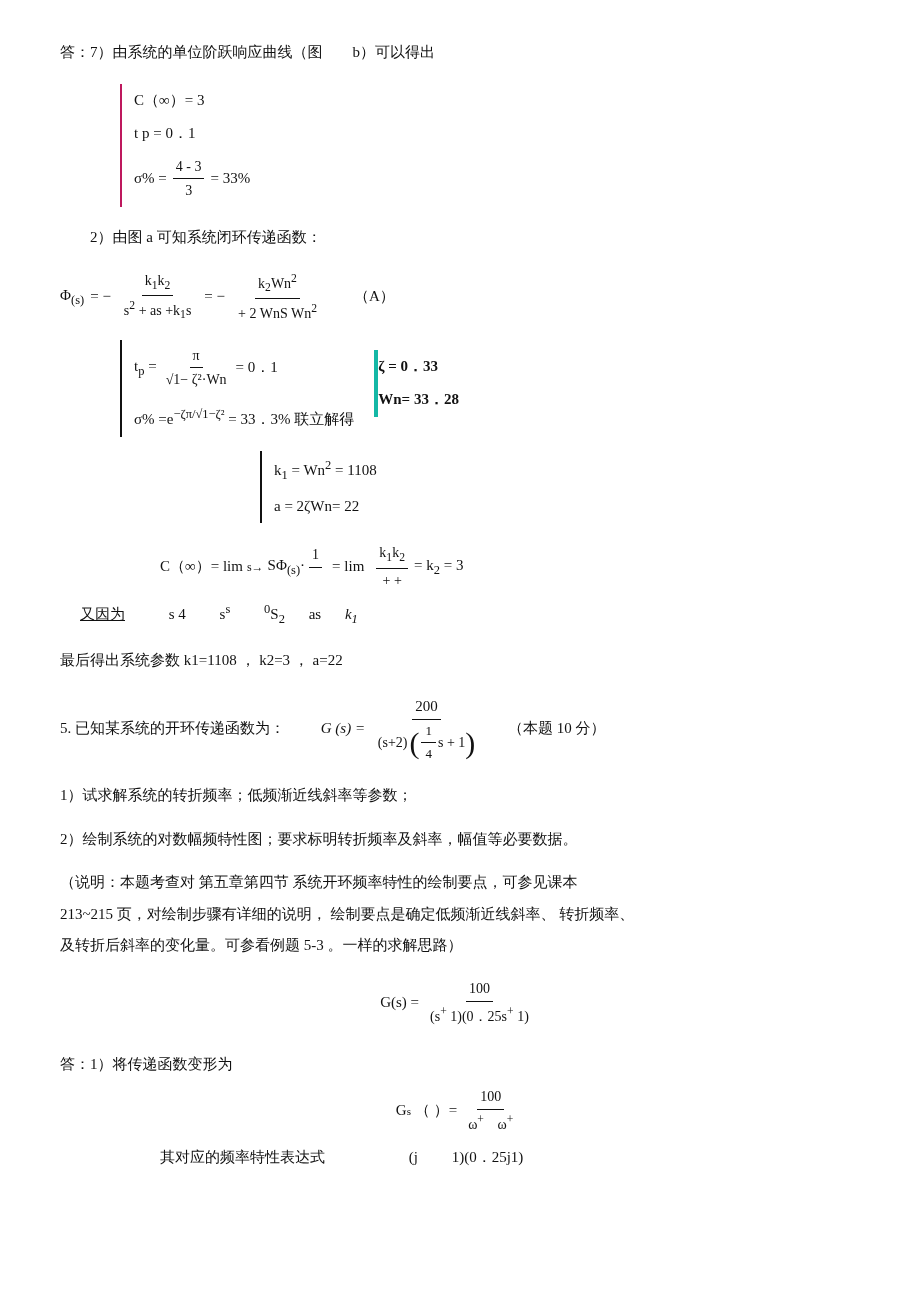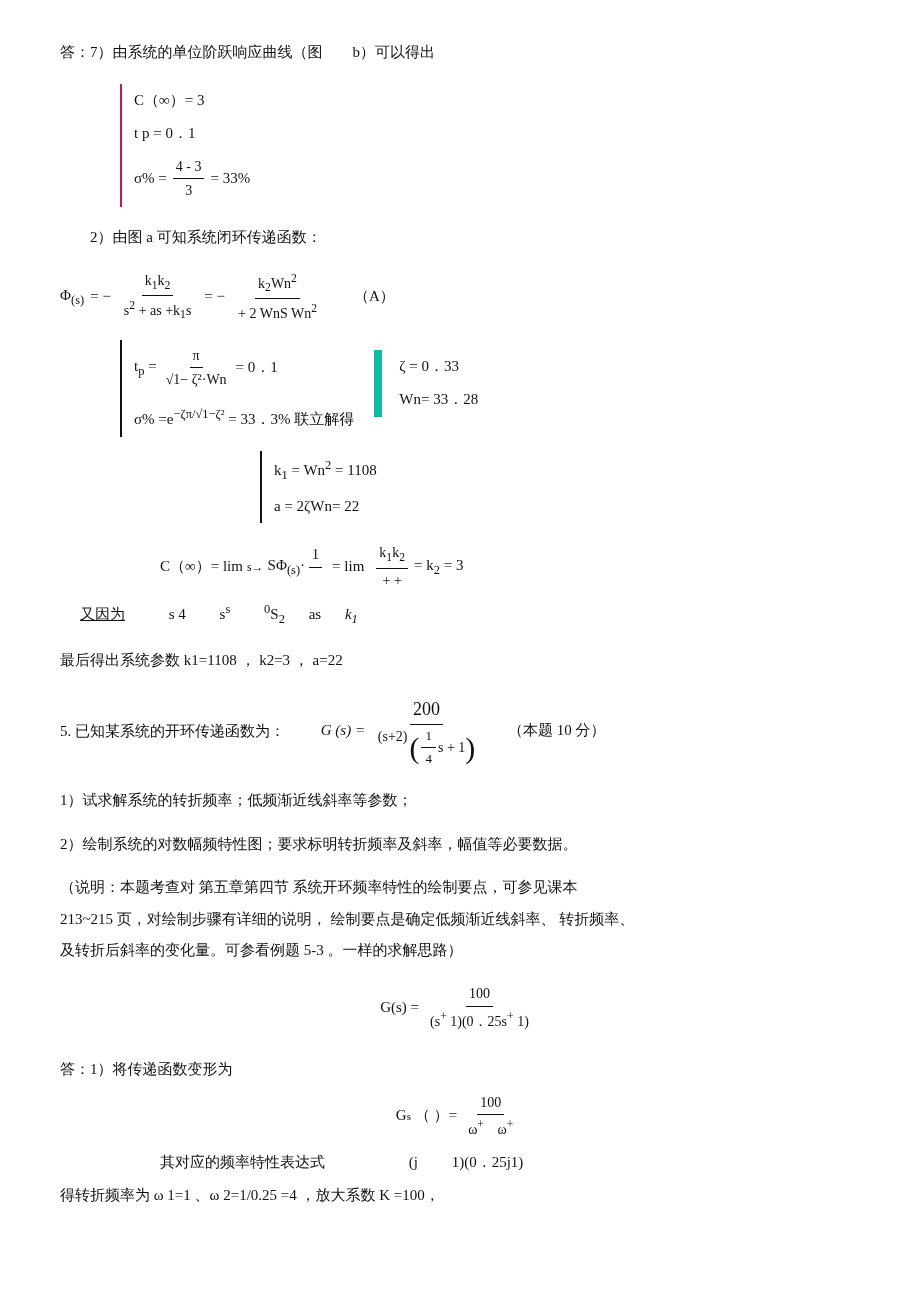--- a/index.html
+++ b/index.html
@@ -111,21 +111,21 @@
           <span class="frac" style="margin:0 6px;">
             <span class="num">π</span>
             <span class="den">√1− ζ²·Wn</span>
           </span>
           <span>  =  0．1</span>
         </div>
         <div class="math-line" style="margin-top:8px;">
           <span>σ% =e<sup>−ζπ/√1−ζ²</sup> = 33．3%  联立解得</span>
         </div>
       </div>
-      <div style="display:inline-flex; flex-direction:column; border-left: 8px solid #14b8a6; padding-left:17px; margin-top: 10px;">
+      <div style="display:inline-flex; flex-direction:column; border-left: 4px solid #14b8a6; padding-left:0; margin-top: 10px; font-weight: bold;">
         <div class="math-line">
           <span>ζ  =  0．33</span>
         </div>
         <div class="math-line">
           <span>Wn= 33．28</span>
         </div>
       </div>
     </div>
   </div>
 
@@ -168,22 +168,22 @@
   <div class="section">
     <span>最后得出系统参数   k1=1108  ，  k2=3 ，  a=22</span>
   </div>
 
   <div style="margin: 20px 0;"></div>
 
   <div class="section">
     <span style="font-size:15px;">5. 已知某系统的开环传递函数为：</span>
     <span style="margin-left:32px;font-style:italic;">G (s) = </span>
     <span class="frac" style="margin: 0 6px; display:inline-flex; flex-direction:column; align-items:center; vertical-align:middle;">
-      <span class="num" style="font-size:18px;">200</span>
-      <span class="den" style="font-size:14px; display:flex; align-items:flex-start;">
+      <span class="num" style="font-size:15px;">200</span>
+      <span class="den" style="font-size:14px; display:flex; align-items:center;">
         <span>(s+2)</span>
         <span style="display:inline-flex; align-items:center; margin-left:2px;">
           <span class="big-paren" style="font-size:30px;">(</span>
           <span style="display:inline-flex; flex-direction:column; align-items:center; margin: 0 2px;">
             <span style="font-size:13px; border-bottom:1px solid #111; padding: 0 4px;">1</span>
             <span style="font-size:13px; padding: 0 4px;">4</span>
           </span>
           <span>s + 1</span>
           <span class="big-paren" style="font-size:30px;">)</span>
         </span>
@@ -230,19 +230,16 @@
         </span>
       </span>
     </div>
 
     <div style="margin-left:100px;">
       <span>其对应的频率特性表达式</span>
       <span style="margin-left:80px;">(j</span>
       <span style="margin-left:30px;">1)(0．25j1)</span>
     </div>
 
-    <div style="margin-top:8px;">
-      <span>得转折频率为 ω 1=1 、ω 2=1/0.25 =4   ，放大系数 K =100，</span>
-    </div>
 
   </div>
 
 </div>
 
 </body></html>

